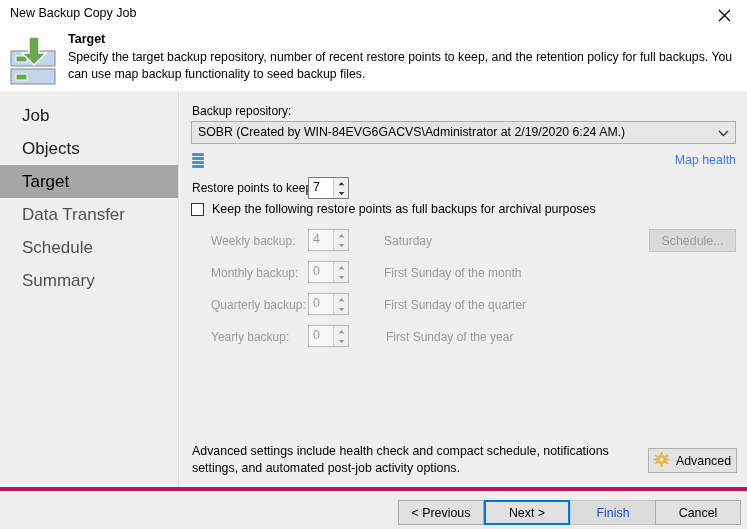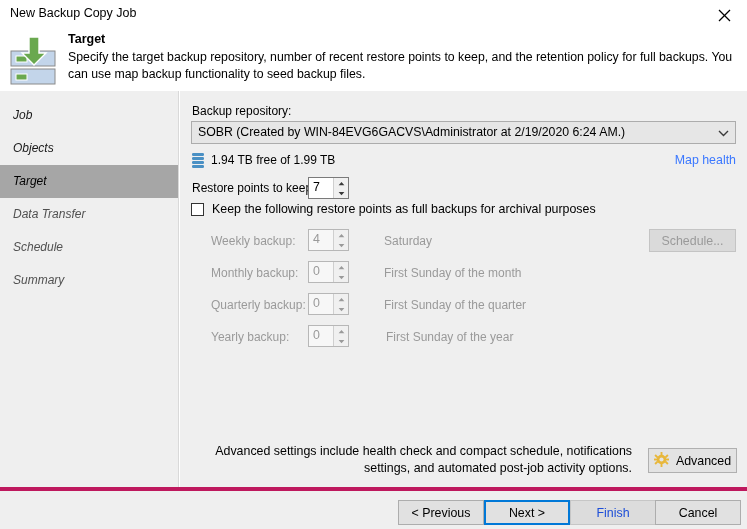--- a/index.html
+++ b/index.html
@@ -51,26 +51,25 @@
 
   
   #sidebar {
     position: absolute; left: 0; top: 91px; width: 179px; height: 396px;
     background: #efefef;
     border-right: 1px solid #d9d9d9;
   }
   .side-item {
     position: relative;
     height: 33px; line-height: 33px;
-    padding-left: 13px;
-    font-size: 12px;
+    padding-left: 22px;
+    font-size: 17px;
     color: #505050;
     cursor: pointer;
     white-space: nowrap;
-    font-style: italic;
   }
   .side-item.first { margin-top: 8px; }
   .side-item.done { color: #1a1a1a; }
   .side-item.active {
     background: #a6a6a6;
     color: #000;
   }
 
   #content {
     position: absolute; left: 180px; top: 91px; width: 567px; height: 396px;
@@ -162,21 +161,21 @@
     border: 1px solid #c4c4c4;
     color: #9a9a9a;
     font-size: 12.4px;
     display: flex; align-items: center; justify-content: center;
     cursor: default;
   }
 
   
   #adv-text {
     position: absolute; left: 12px; top: 352px; width: 440px;
-    font-size: 12.4px; line-height: 16.5px; color: #000; text-align: right;
+    font-size: 12.4px; line-height: 16.5px; color: #000;
   }
   #advanced-btn {
     position: absolute; left: 468px; top: 357px;
     width: 89px; height: 25px;
     background: #e3e3e3;
     border: 1px solid #b0b0b0;
     display: flex; align-items: center; justify-content: center;
     cursor: pointer;
   }
   #advanced-btn .gear { margin-right: 7px; display: block; }
@@ -261,21 +260,20 @@
   </div>
 
   <div id="repo-disk-icon">
     <svg width="12" height="16" viewBox="0 0 12 16">
       <rect x="0" y="0" width="12" height="3" rx="1.2" fill="#4a90c4"></rect>
       <rect x="0" y="4" width="12" height="3" rx="1.2" fill="#4a90c4"></rect>
       <rect x="0" y="8" width="12" height="3" rx="1.2" fill="#4a90c4"></rect>
       <rect x="0" y="12" width="12" height="3" rx="1.2" fill="#4a90c4"></rect>
     </svg>
   </div>
-  <div class="lbl" id="repo-free">1.94 TB free of 1.99 TB</div>
   <div id="map-backup">Map health</div>
 
   <div class="lbl" id="rp-label">Restore points to keep:</div>
   <div class="spin" style="left:128px; top:86px;">
     <div class="val">7</div>
     <div class="arrows">
       <div class="up">
         <svg width="7" height="5" viewBox="0 0 7 5">
             <path d="M3.5 1 L6.4 4.2 L0.6 4.2 Z" fill="#3a3a3a"></path>
           </svg>

